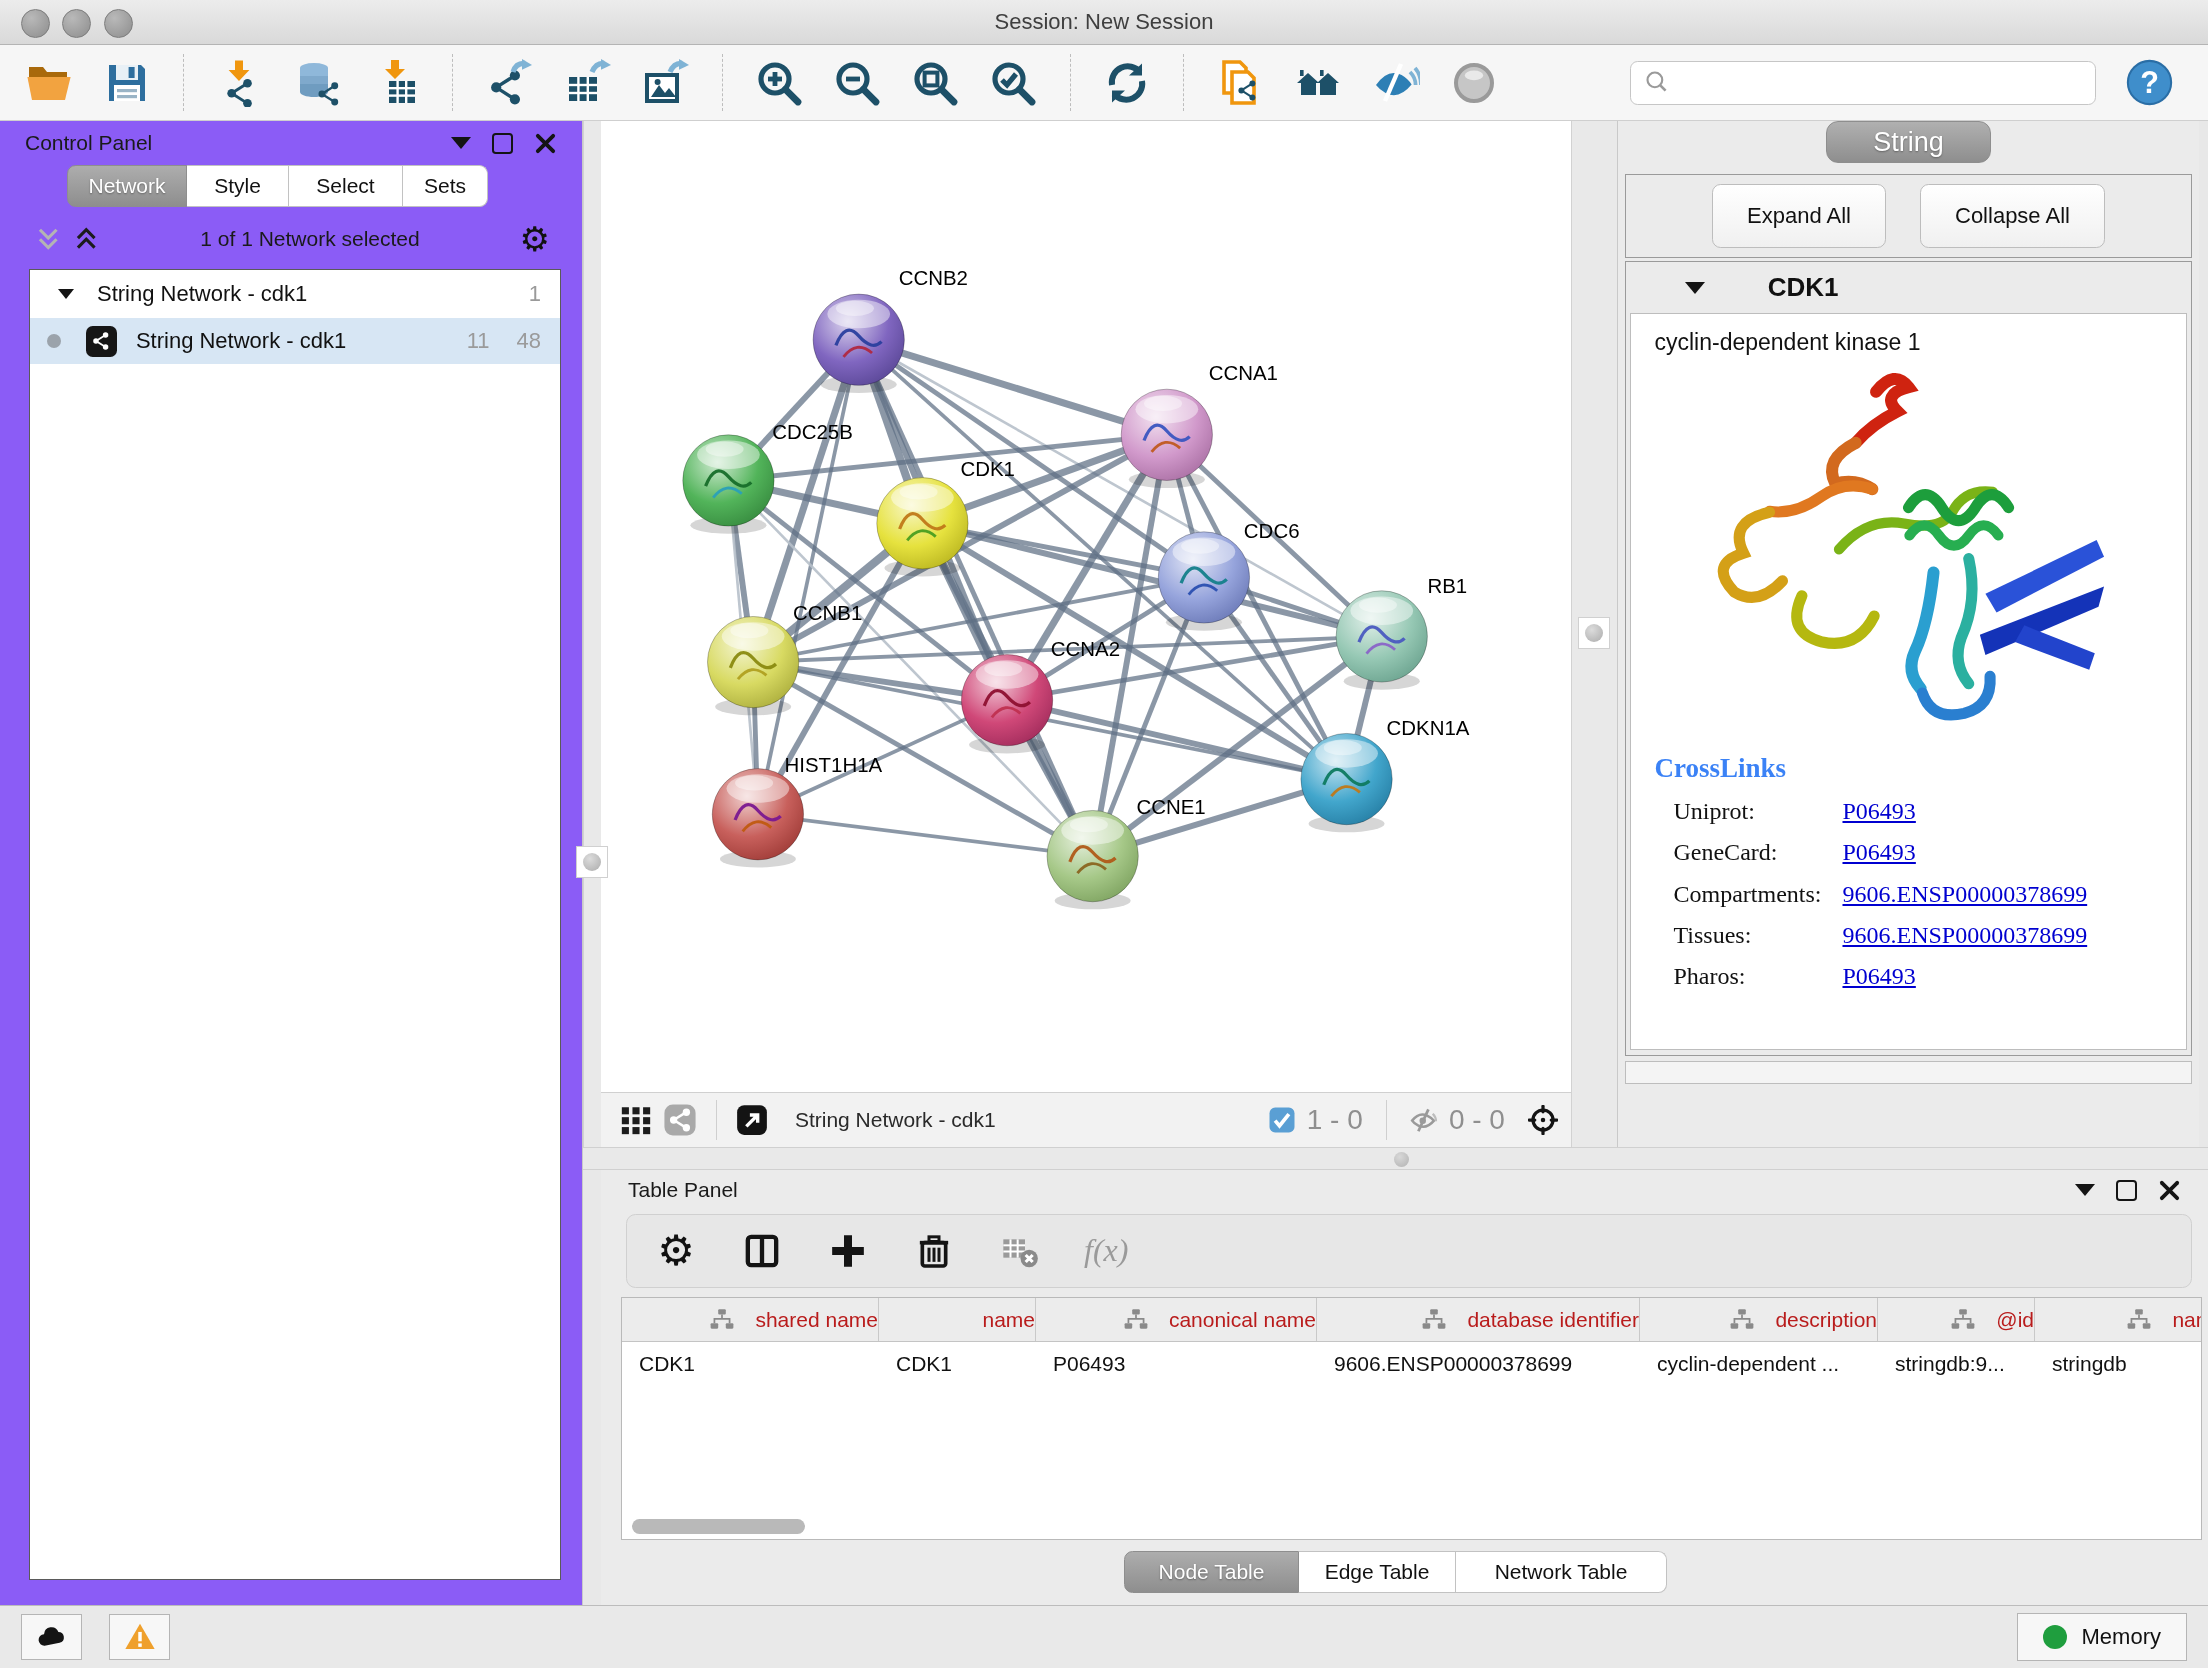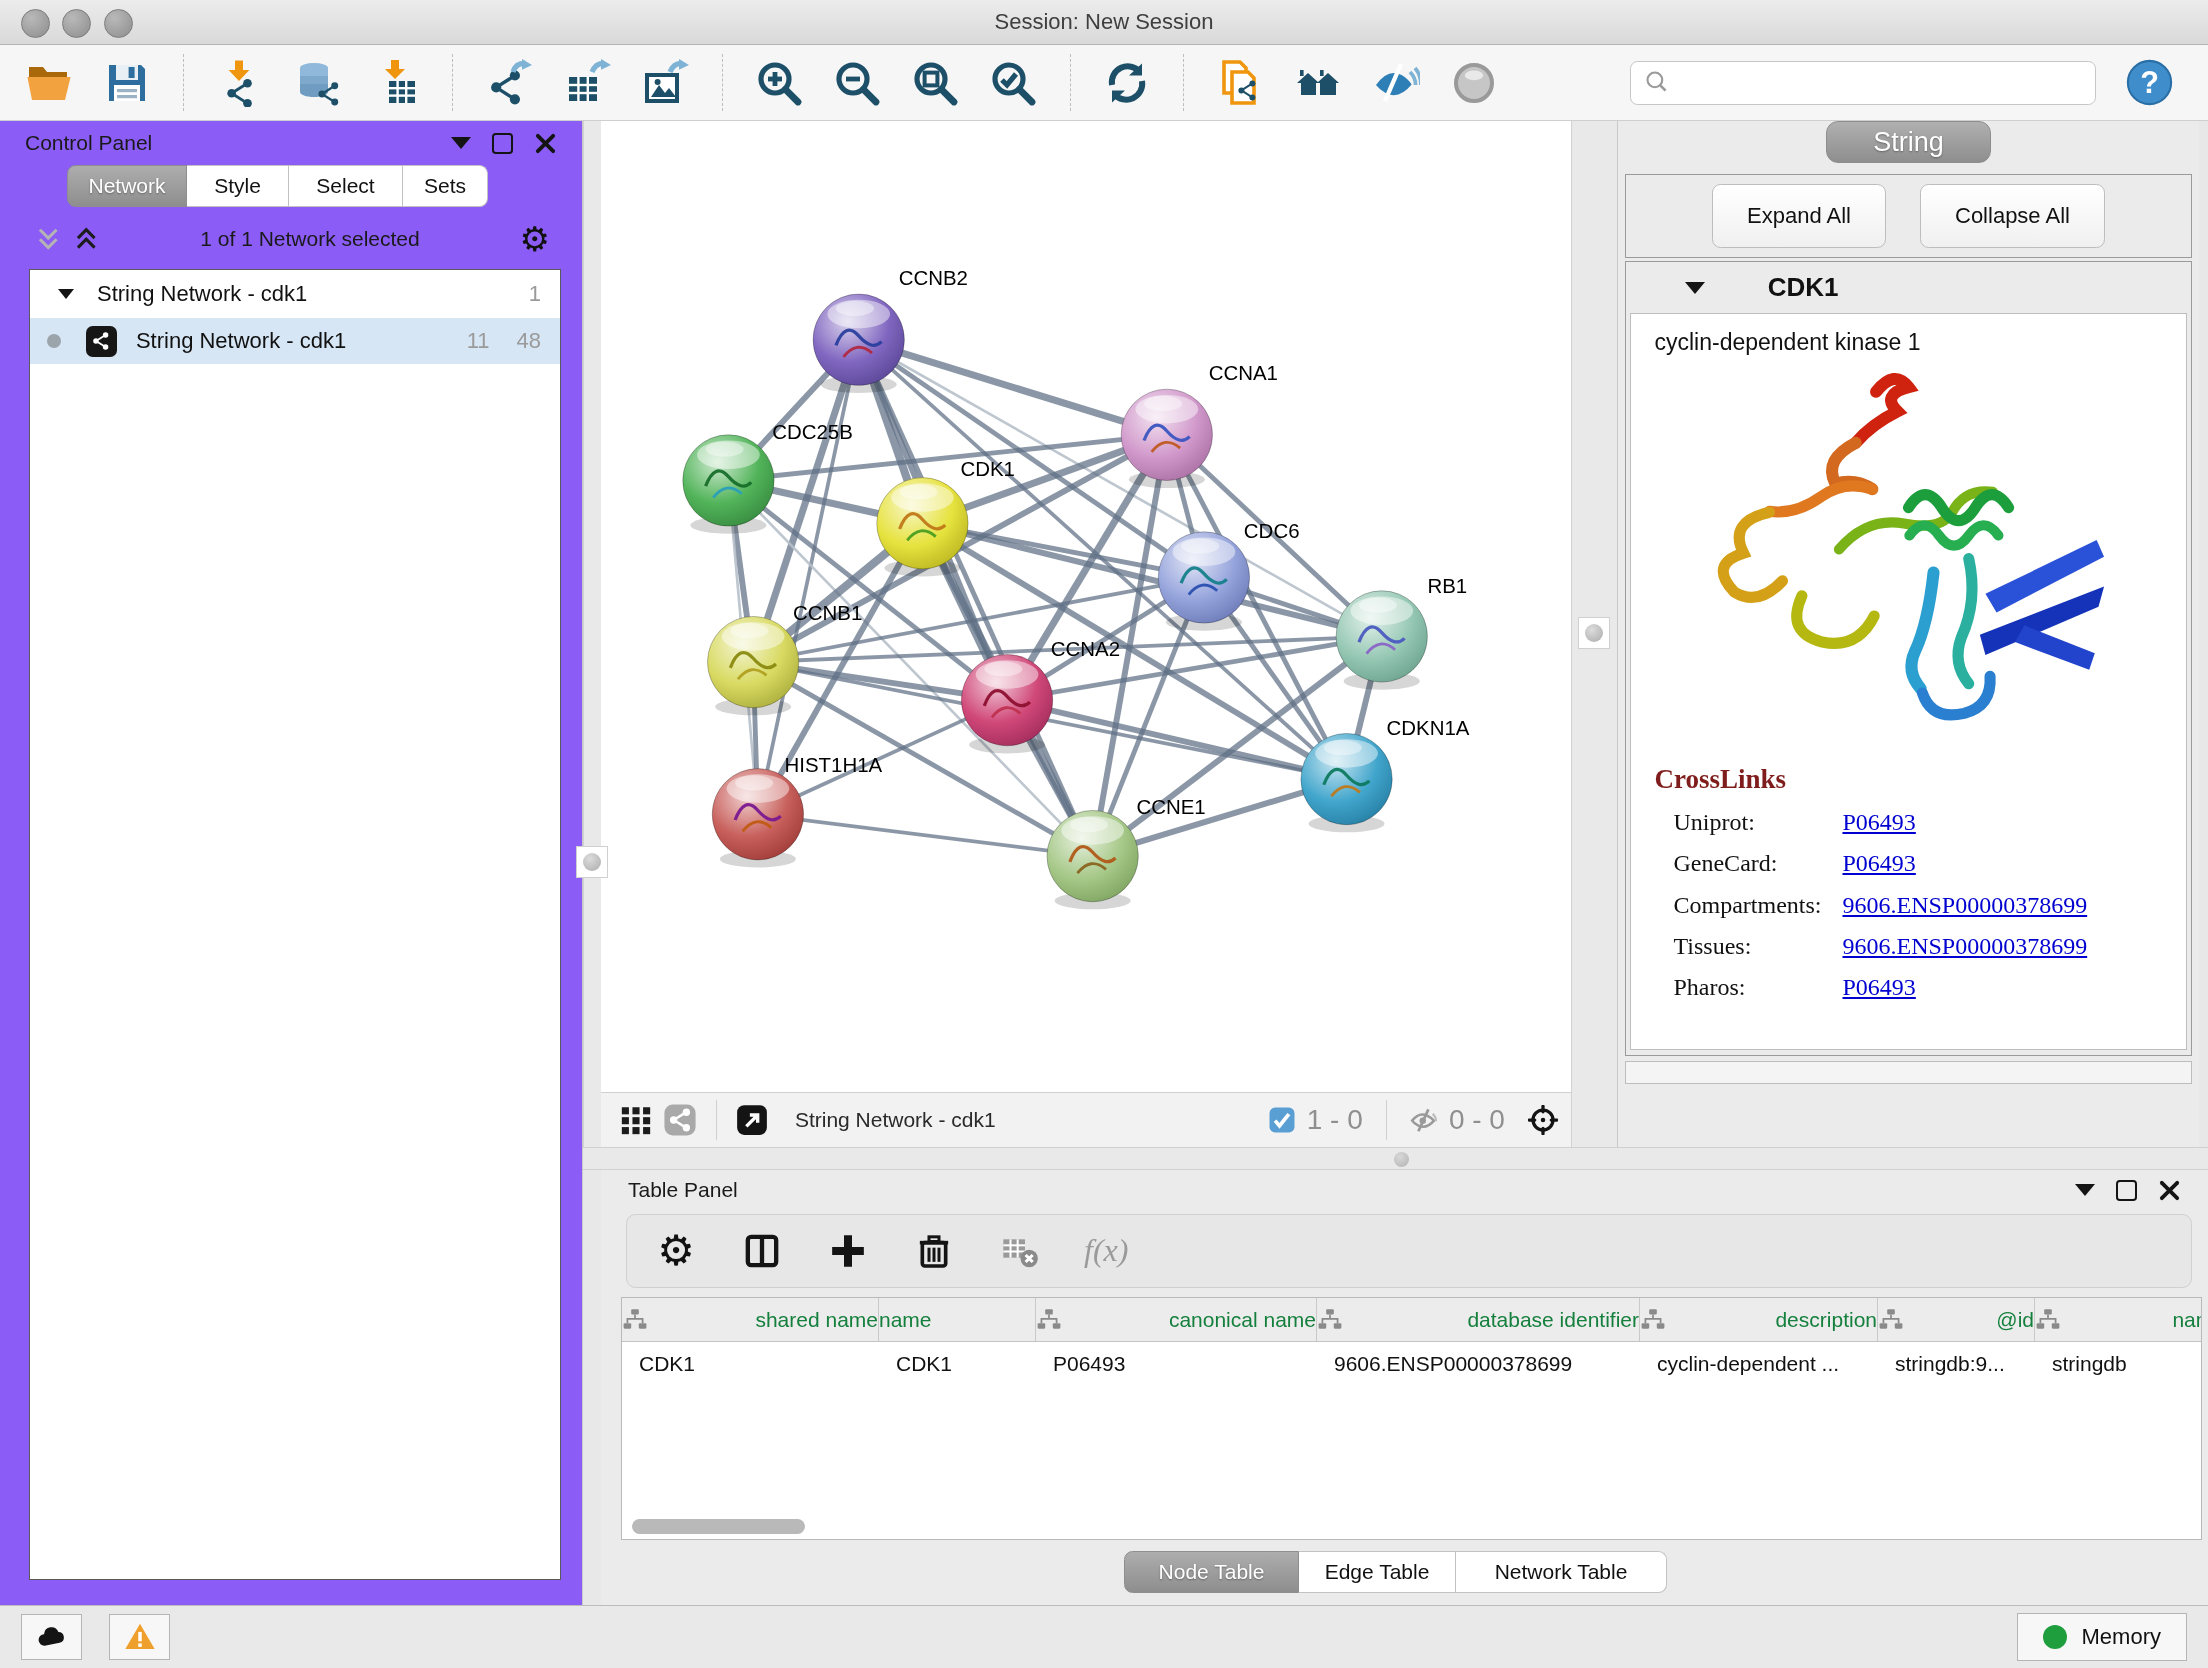--- a/index.html
+++ b/index.html
@@ -97,38 +97,38 @@
           padding:8px 34px;display:flex;align-items:center;font-size:22px;color:#111;}
   .rp-card{margin:2.9px 6.7px 0 6.7px;border:1.9px solid #9a9a9a;height:795px;box-sizing:border-box;background:#ebebeb;
            display:flex;flex-direction:column;}
   .rp-card-header{height:51px;background:#ebebeb;display:flex;align-items:center;padding:0 59px;gap:63px;flex:none;}
   .rp-gene{font-size:26px;font-weight:bold;color:#111;}
   .rp-card-body{flex:1;background:#fff;border:1px solid #bdbdbd;margin:0 4.8px 4.8px 4.8px;
                 padding:15px 23px;box-sizing:border-box;overflow:hidden;}
   .rp-desc{font-size:23px;color:#111;}
   .rp-protein{display:block;margin:7.6px auto 0 auto;}
   .rp-crosslinks-title{font-family:"Liberation Serif","DejaVu Serif",serif;font-size:27px;font-weight:bold;
-                       color:#7f1d1d;margin-top:20px;}
+                       color:#3b82f6;margin-top:9px;}
   .cl-row{display:flex;font-family:"Liberation Serif","DejaVu Serif",serif;font-size:24px;margin-top:14.3px;
           padding-left:19px;align-items:baseline;}
   .cl-label{width:169px;color:#111;flex:none;}
   .cl-link{text-decoration:underline;}
   .rp-footer-strip{margin:4.8px 6.7px 0 6.7px;height:23px;background:#f4f4f4;border:1px solid #bdbdbd;box-sizing:border-box;}
   
   .table-panel{position:absolute;left:601px;top:1170px;width:1607px;height:436px;background:#ebebeb;box-sizing:border-box;}
   .tp-header{height:40px;padding:0 27px;}
   .tp-toolbar{margin:3.8px 11.4px 0 25px;height:74px;background:#e7e7e7;border:1px solid #d0d0d0;border-radius:9.5px;
               display:flex;align-items:center;padding:0 27px;gap:42px;box-sizing:border-box;width:1566px;}
   .tp-tb-btn{display:flex;align-items:center;justify-content:center;width:44px;height:44px;}
   .tp-tb-btn svg{width:40px;height:40px;}
   .fx-glyph{font-family:"Liberation Serif","DejaVu Serif",serif;font-style:italic;font-size:32px;color:#9a9a9a;}
   .tp-table{margin:9.5px 7.6px 0 20px;width:1581px;height:243px;background:#fff;border:1px solid #b9b9b9;
             box-sizing:border-box;overflow:hidden;position:relative;}
   .tt-head{display:flex;height:43px;background:#ececec;border-bottom:1px solid #c4c4c4;}
-  .th{display:flex;align-items:center;justify-content:space-between;gap:20px;font-size:21px;color:#15803d;
+  .th{display:flex;align-items:center;justify-content:flex-end;gap:20px;font-size:21px;color:#b91c1c;
       border-right:1px solid #c9c9c9;box-sizing:border-box;flex:none;overflow:hidden;white-space:nowrap;}
   .th svg{width:26px;height:26px;flex:none;}
   .tt-row{display:flex;height:44px;align-items:center;}
   .td{padding-left:17px;font-size:21px;color:#111;box-sizing:border-box;flex:none;white-space:nowrap;overflow:hidden;}
   .tt-scrollthumb{position:absolute;left:9.5px;bottom:5.7px;width:173px;height:15px;background:#b9b9b9;border-radius:7.6px;}
   .tp-tabs{position:absolute;left:523px;bottom:13.3px;}
   
   .status-bar{position:absolute;left:0;top:1605px;width:2208px;height:63px;background:#e9e9e9;
               border-top:1px solid #bcbcbc;display:flex;align-items:center;padding:0 21px;box-sizing:border-box;gap:27px;}
   .sb-btn{width:61px;height:46px;background:#f7f7f7;border:1.9px solid #b5b5b5;display:flex;align-items:center;

